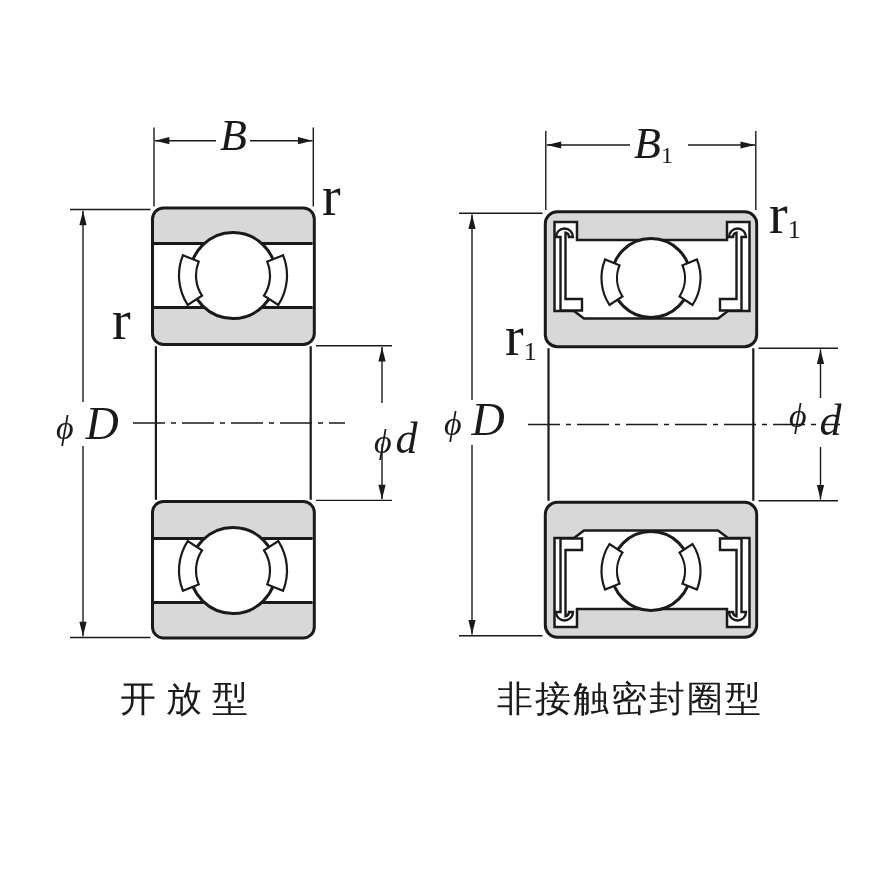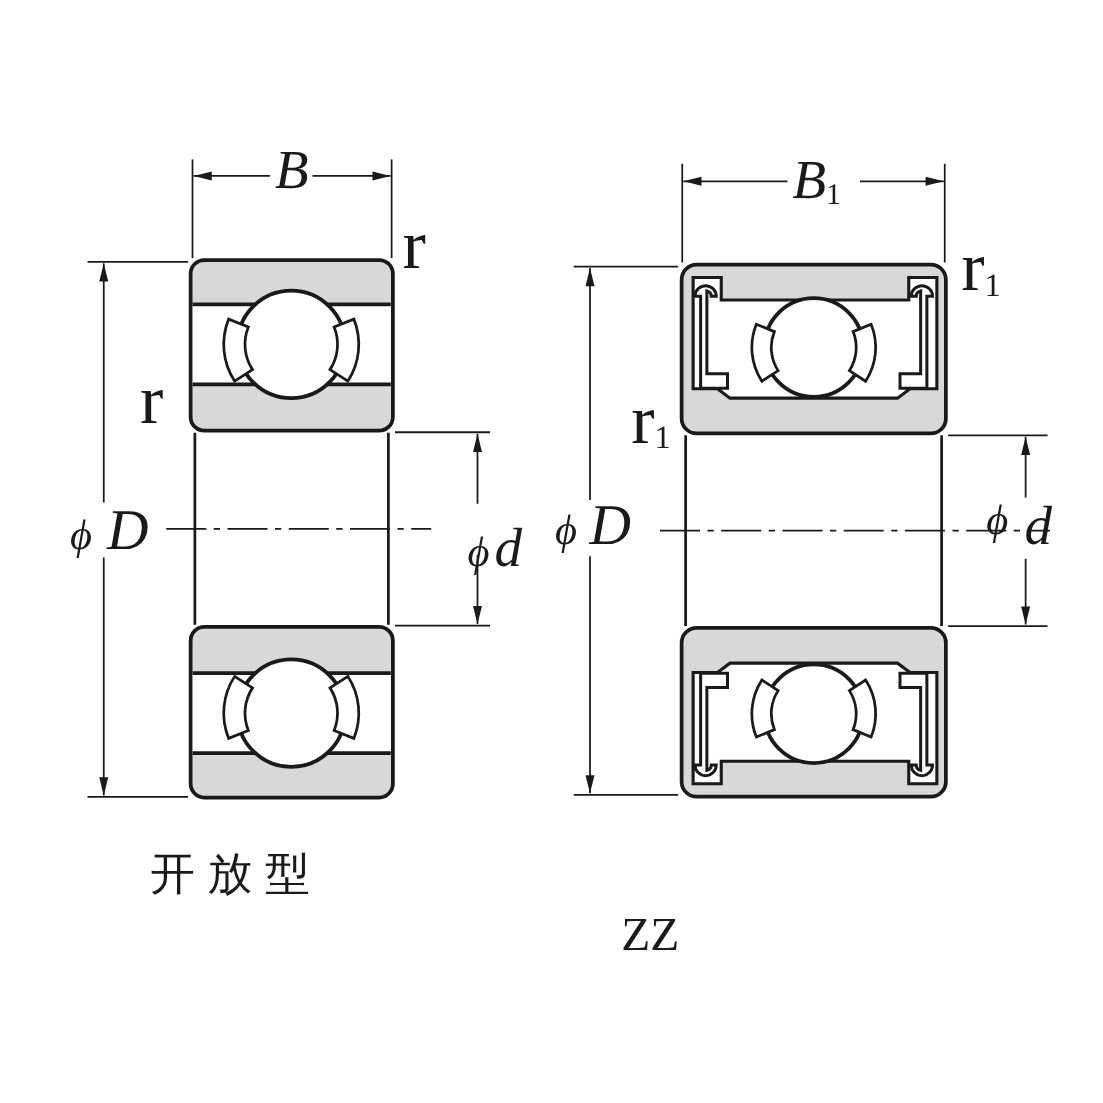--- a/index.html
+++ b/index.html
@@ -114,15 +114,15 @@
   <div class="lbl" style="left:634px;top:122px;"><span class="it med">B</span><sub class="s1">1</sub></div>
 
   <div class="lbl" style="left:769px;top:186px;"><span class="rr">r</span><sub class="s2">1</sub></div>
 
   <div class="lbl" style="left:505px;top:308px;"><span class="rr">r</span><sub class="s2">1</sub></div>
 
   <div class="lbl" style="left:444px;top:397px;"><span class="phi">ϕ</span><span class="it big" style="margin-left:10px;">D</span></div>
 
   <div class="lbl" style="left:789px;top:399px;"><span class="phi" style="position:relative;top:-8px;">ϕ</span><span class="it med" style="margin-left:13px;">d</span></div>
 
-  <div class="lbl cap" style="left:497px;top:729px;width:300px;font-size:38px;">ZZ</div>
+  <div class="lbl cap" style="left:497px;top:681px;width:300px;letter-spacing:2px;">非接触密封圈型</div>
 
 </div>
 
 </body></html>

